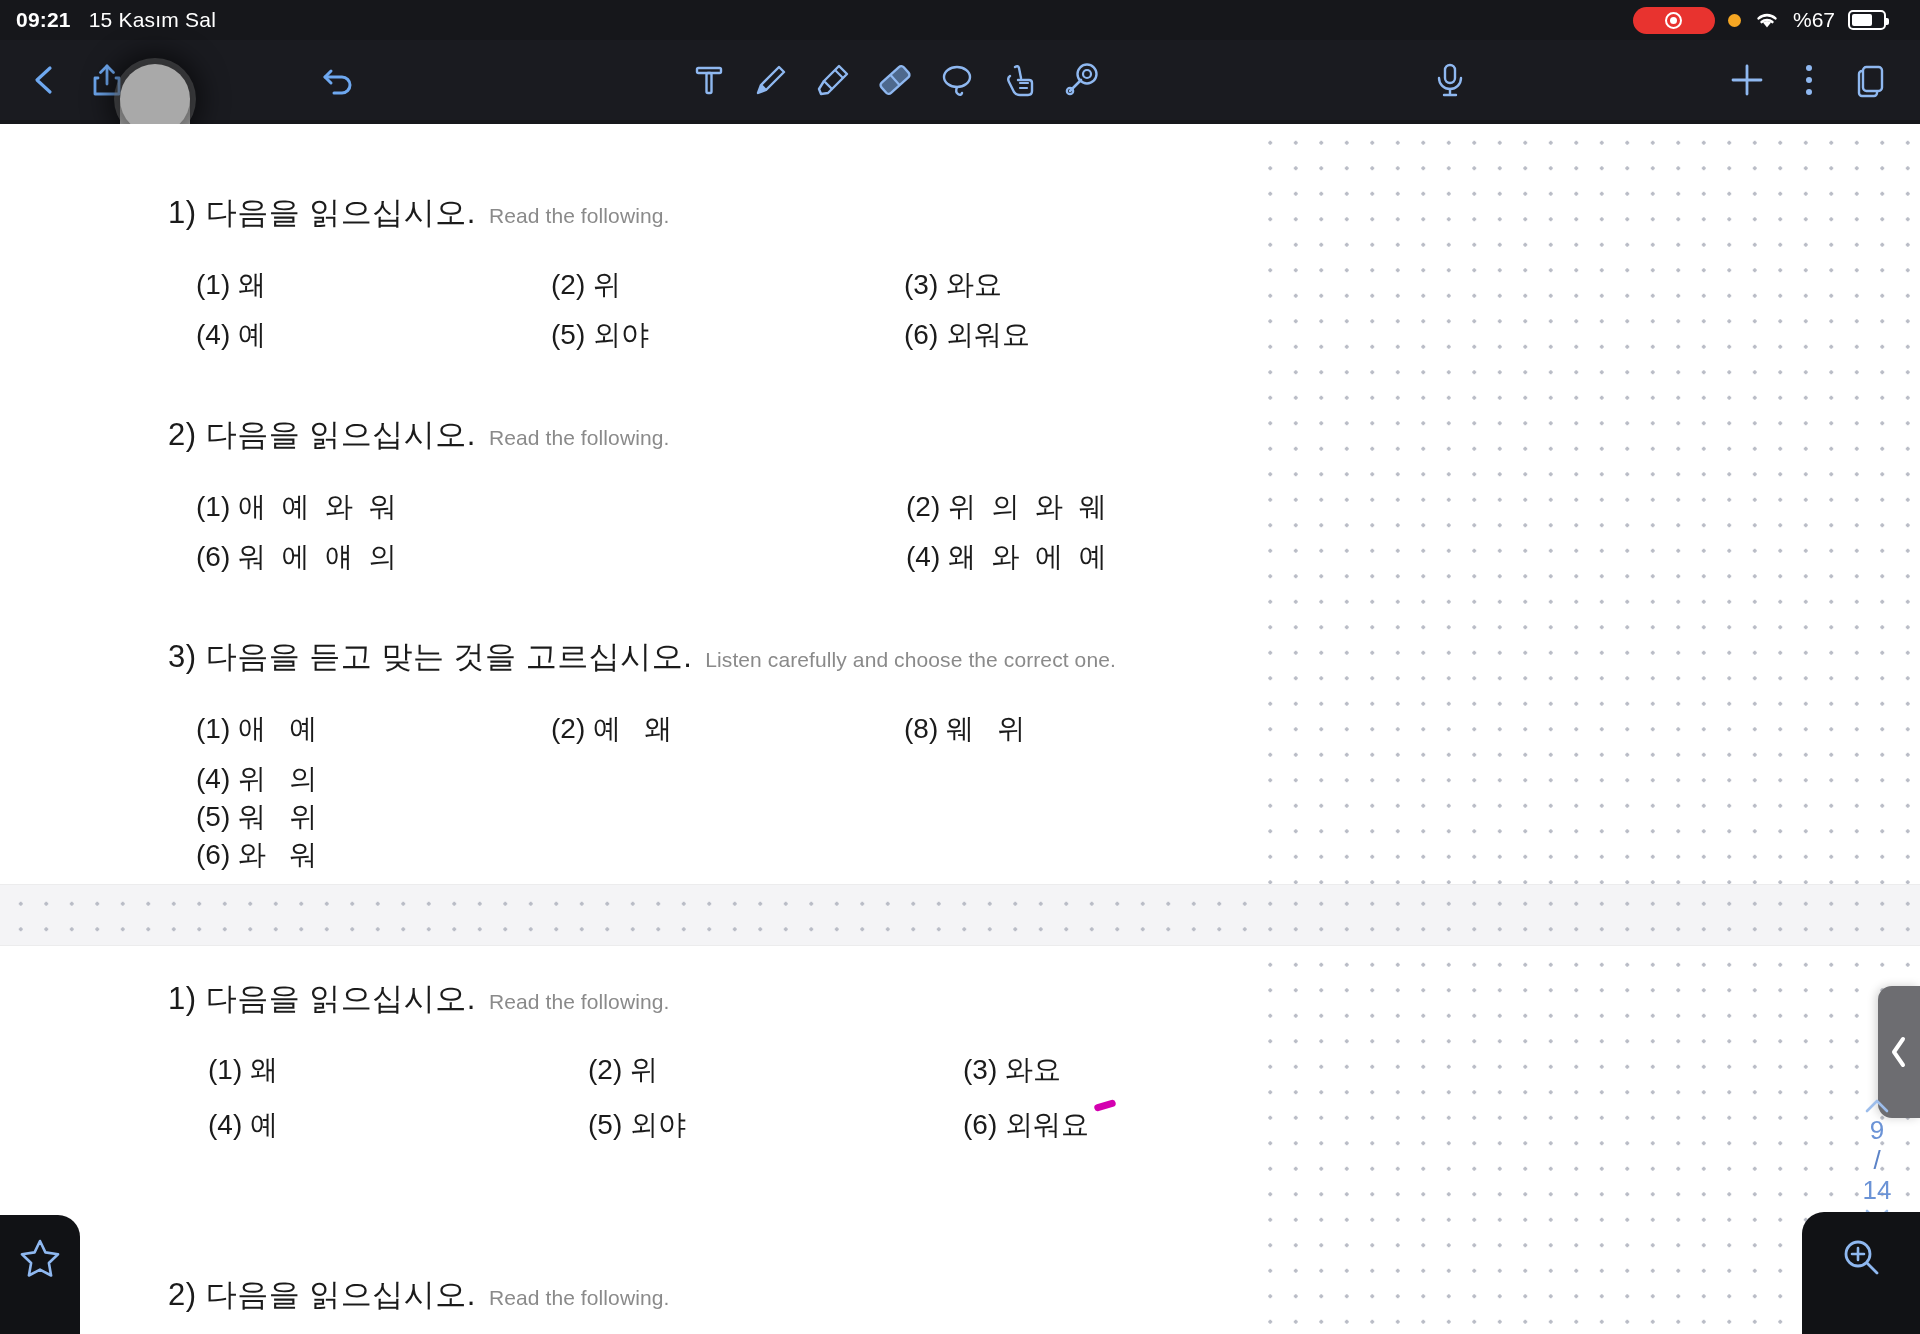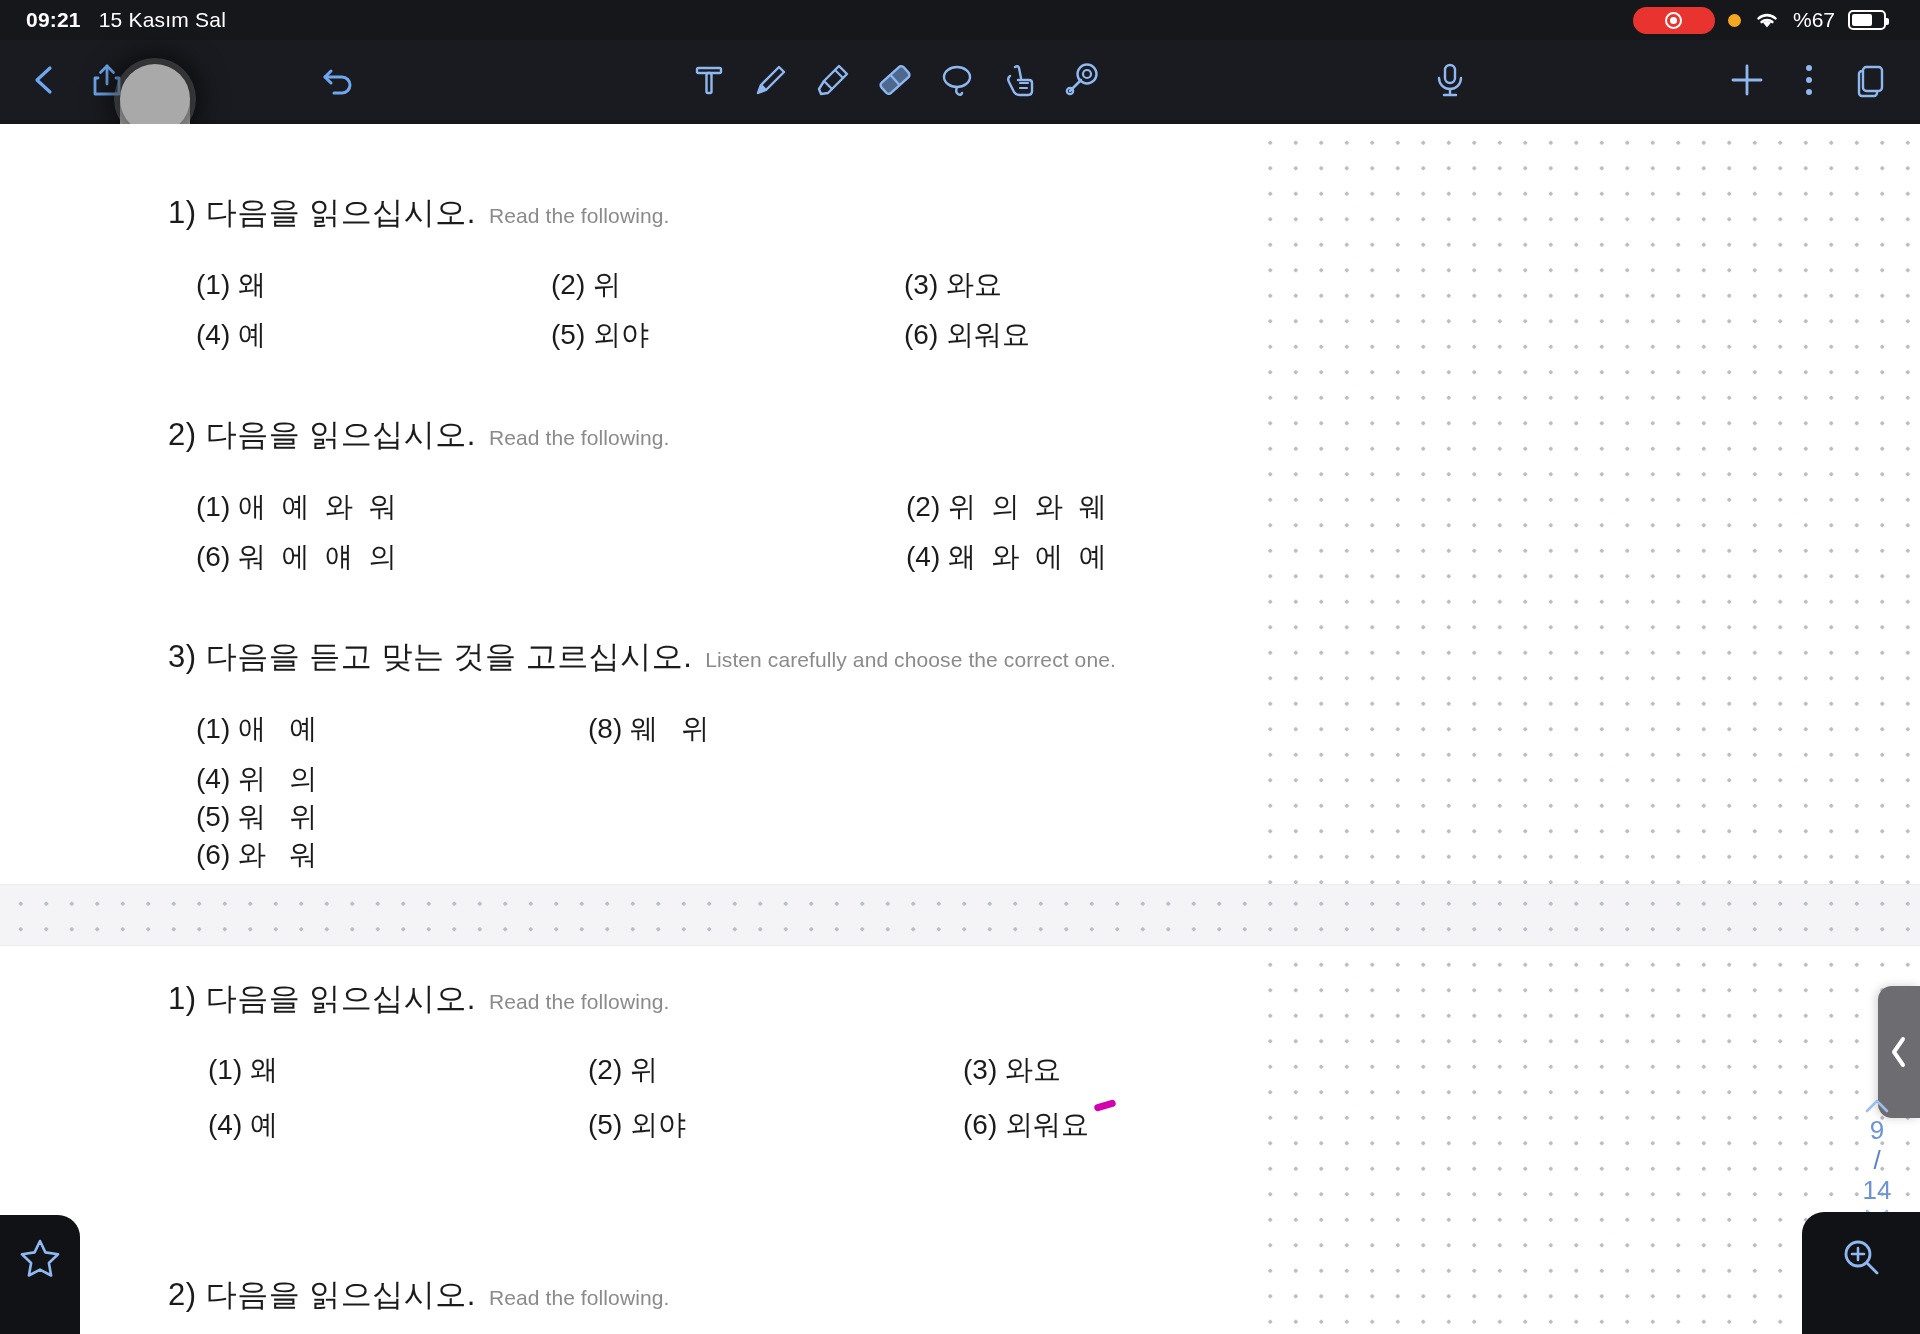--- a/index.html
+++ b/index.html
@@ -12,21 +12,21 @@
   #app { position: relative; width: 1920px; height: 1334px; }
 
   
   .statusbar {
     position: absolute; top: 0; left: 0;
     width: 1920px; height: 40px;
     background: #16171b;
     display: flex; align-items: center;
     color: #ffffff;
   }
-  .sb-left { display: flex; align-items: center; gap: 18px; padding-left: 26px; }
+  .sb-left { display: flex; align-items: center; gap: 18px; padding-left: 16px; }
   .sb-time { font-size: 21px; font-weight: 600; letter-spacing: .2px; }
   .sb-date { font-size: 21px; font-weight: 500; letter-spacing: .2px; }
   .sb-spacer { flex: 1; }
   .sb-right { display: flex; align-items: center; gap: 13px; padding-right: 34px; }
   .rec-pill {
     width: 82px; height: 27px; border-radius: 14px;
     background: #e8332f;
     display: flex; align-items: center; justify-content: center;
   }
   .rec-pill .ring {
@@ -343,22 +343,23 @@
           </div>
           <div class="opt-row" style="position:absolute; left:178px; top:414px;">
             <span class="opt" style="width:710px">(6) 워  에  얘  의</span>
             <span class="opt">(4) 왜  와  에  예</span>
           </div>
 
           <div class="q-head" style="position:absolute; left:150px; top:512px;">
             <span class="q-ko">3) 다음을 듣고 맞는 것을 고르십시오.</span>
             <span class="q-en">Listen carefully and choose the correct one.</span>
           </div>
-          <div class="opt-row" style="position:absolute; left:178px; top:586px;gap:37px;">
+          <div class="opt-row" style="position:absolute; left:178px; top:586px;">
             <span class="opt" style="width:355px">(1) 애   예</span>
+            <span class="opt" style="width:353px">(2) 예   왜</span>
             <span class="opt">(8) 웨   위</span>
           </div>
           <div class="opt-row" style="position:absolute; left:178px; top:636px;flex-direction:column;">
             <span class="opt" style="width:355px">(4) 위   의</span>
             <span class="opt" style="width:353px">(5) 워   위</span>
             <span class="opt">(6) 와   워</span>
           </div>
 
         </div>
       </div>

